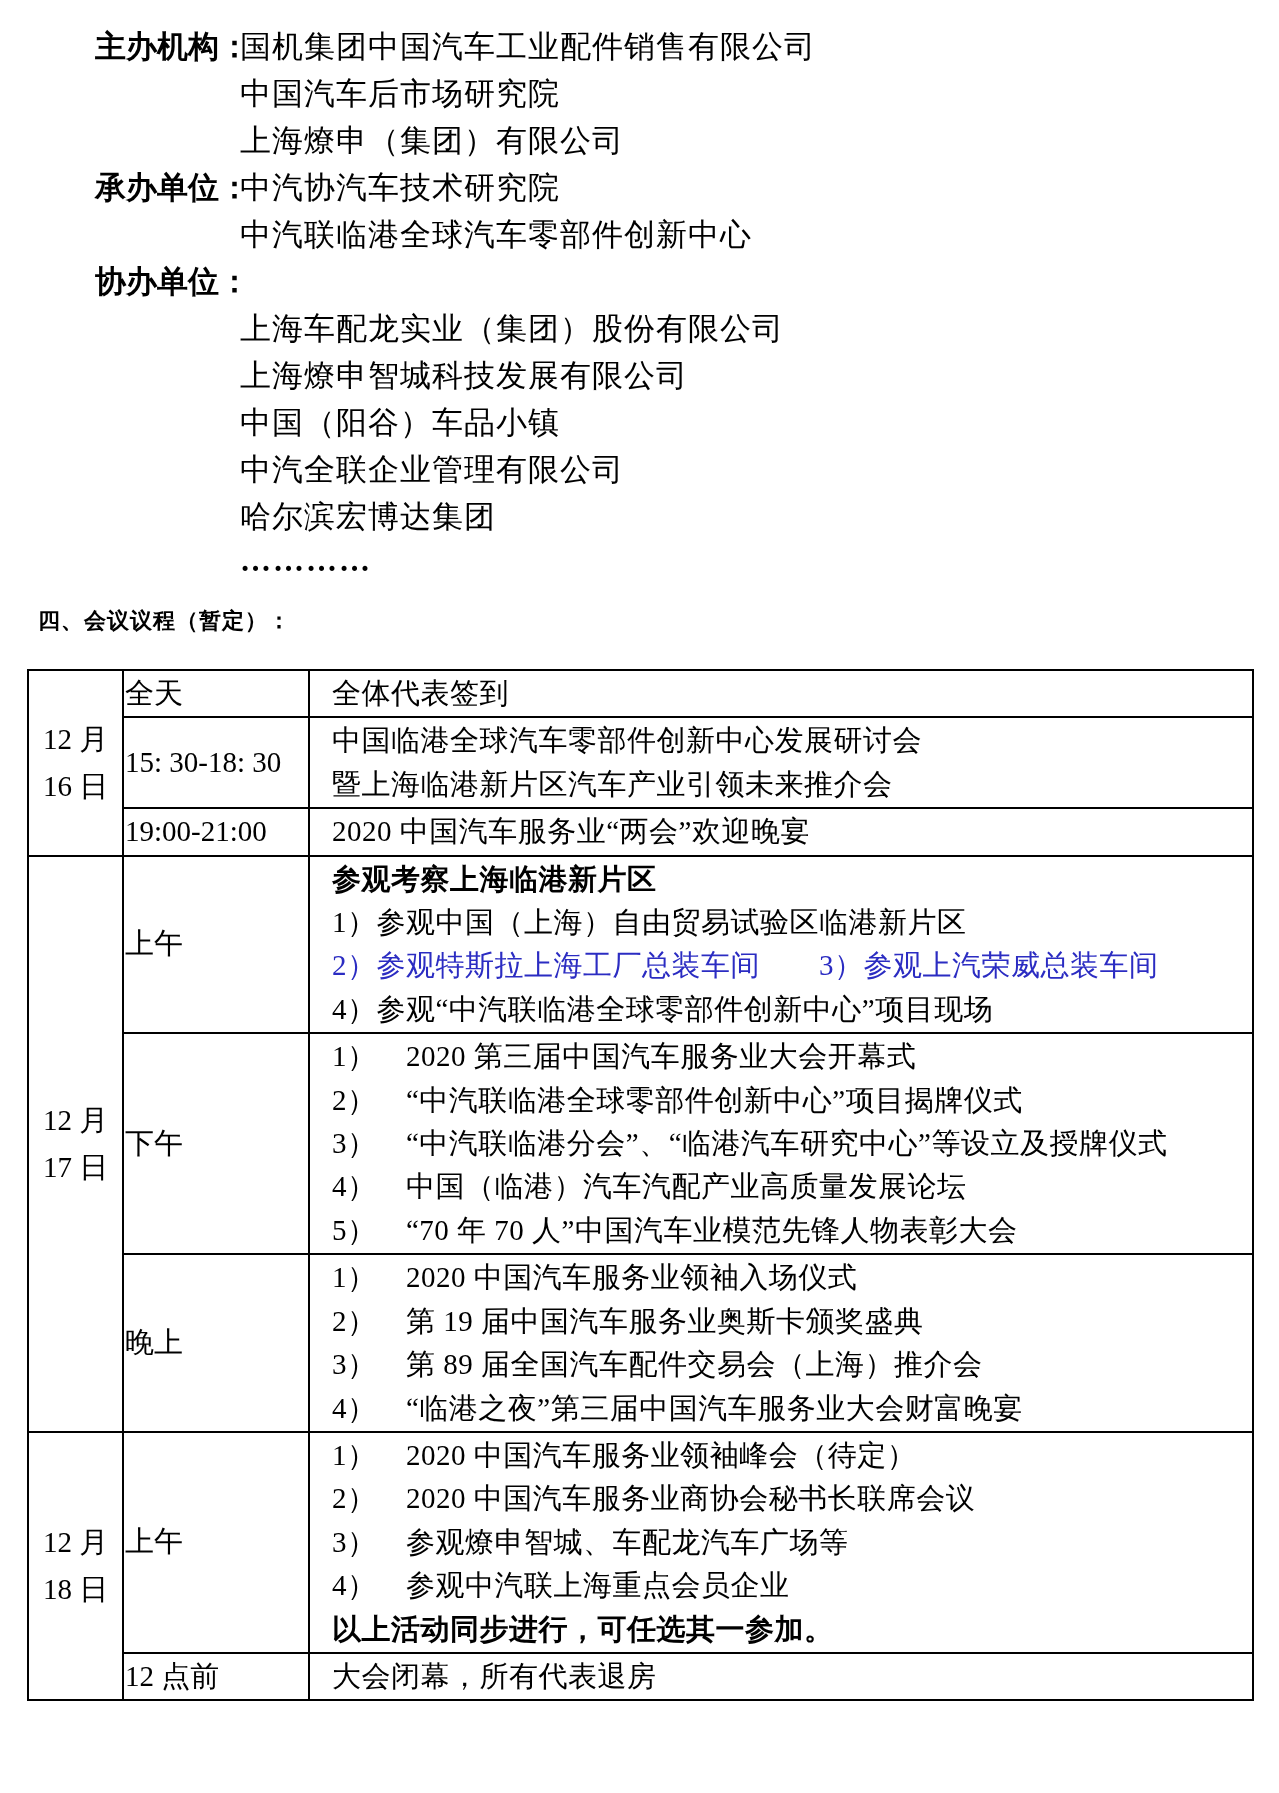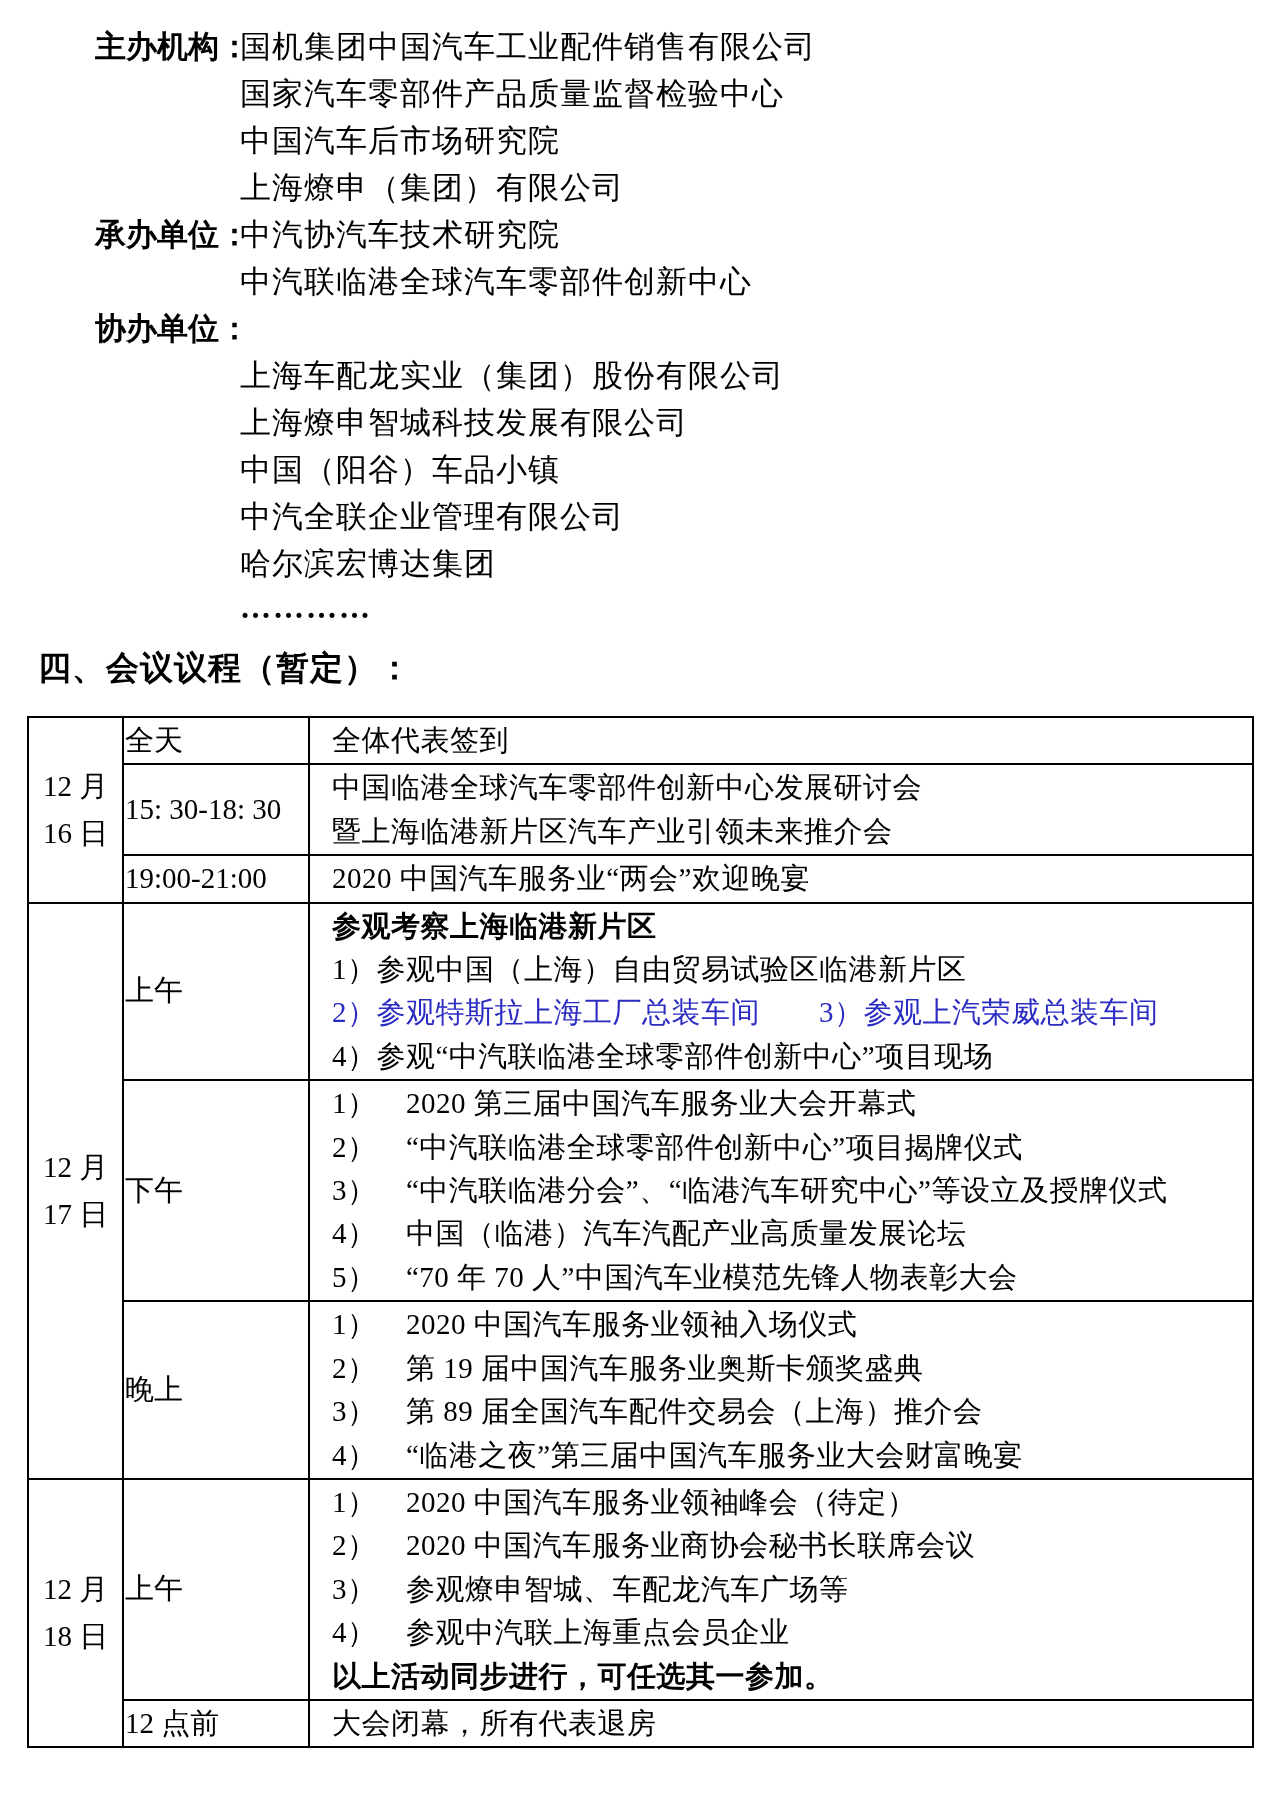--- a/index.html
+++ b/index.html
@@ -28,21 +28,21 @@
     width: 145px;
     font-weight: bold;
   }
   .org-text { letter-spacing: 1px; }
   .dots { letter-spacing: 2px; font-weight: bold; }
   
   .doc-title {
     margin: 8px 0 0 38px;
     height: 46px;
     line-height: 46px;
-    font-size: 33px;
+    font-size: 22px;
     font-weight: bold;
     letter-spacing: 1px;
   }
   
   table.agenda {
     margin: 25px 0 0 27px;
     width: 1225px;
     border-collapse: collapse;
     table-layout: fixed;
   }
@@ -69,24 +69,20 @@
   .cline.bold { font-weight: bold; }
   .cline.blue { color: var(--accent-blue); }
 </style>
 </head>
 <body>
 
 <div class="org-block">
   <div class="org-line">
     <span class="org-label">主办机构：</span>
     <span class="org-text">国机集团中国汽车工业配件销售有限公司</span>
-  </div>
-  <div class="org-line">
-    <span class="org-label"></span>
-    <span class="org-text">国家汽车零部件产品质量监督检验中心</span>
   </div>
   <div class="org-line">
     <span class="org-label"></span>
     <span class="org-text">中国汽车后市场研究院</span>
   </div>
   <div class="org-line">
     <span class="org-label"></span>
     <span class="org-text">上海燎申（集团）有限公司</span>
   </div>
   <div class="org-line">

